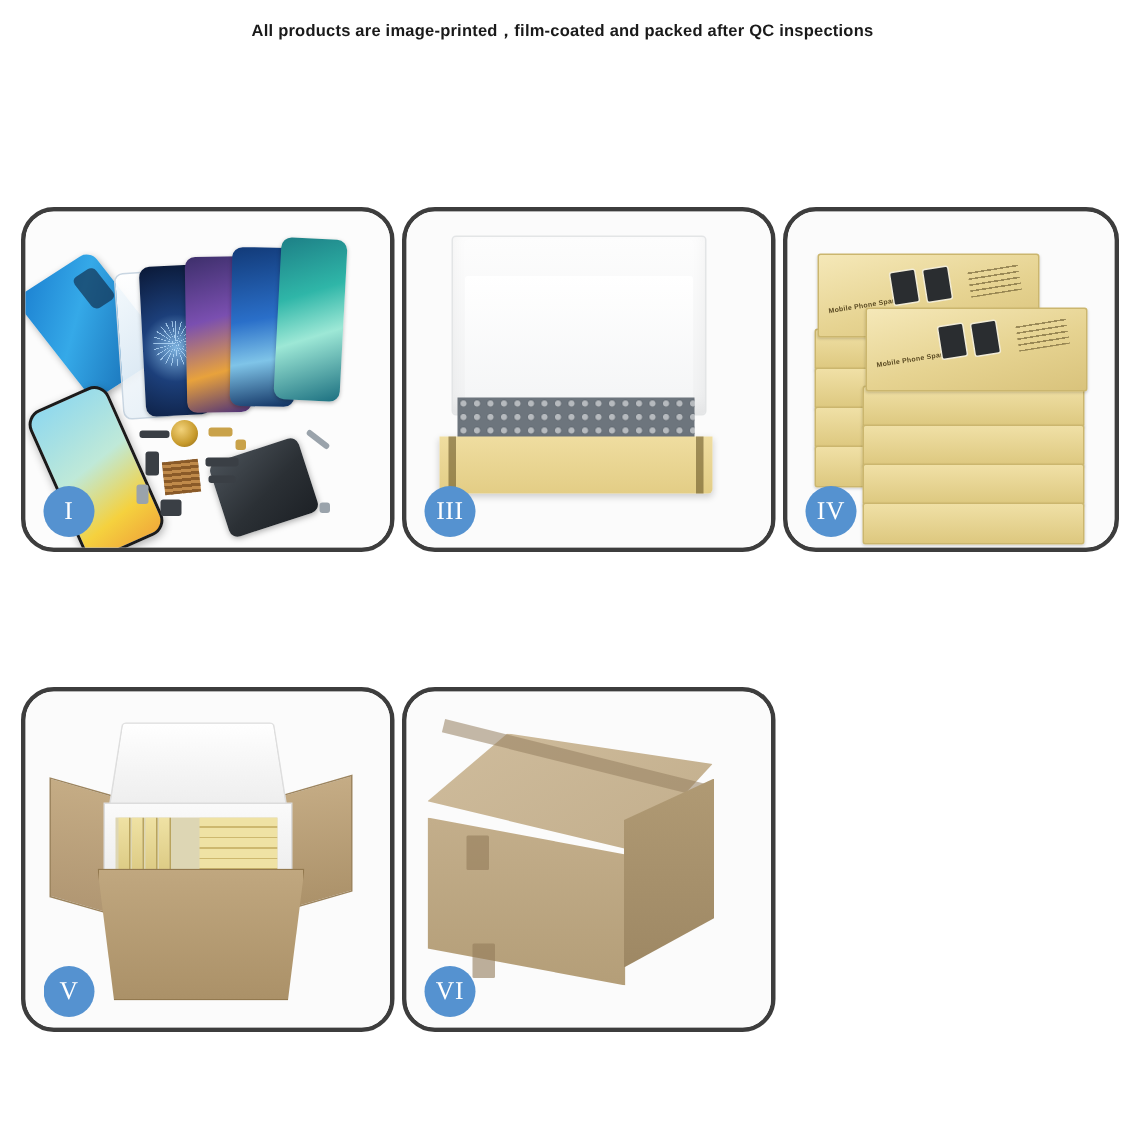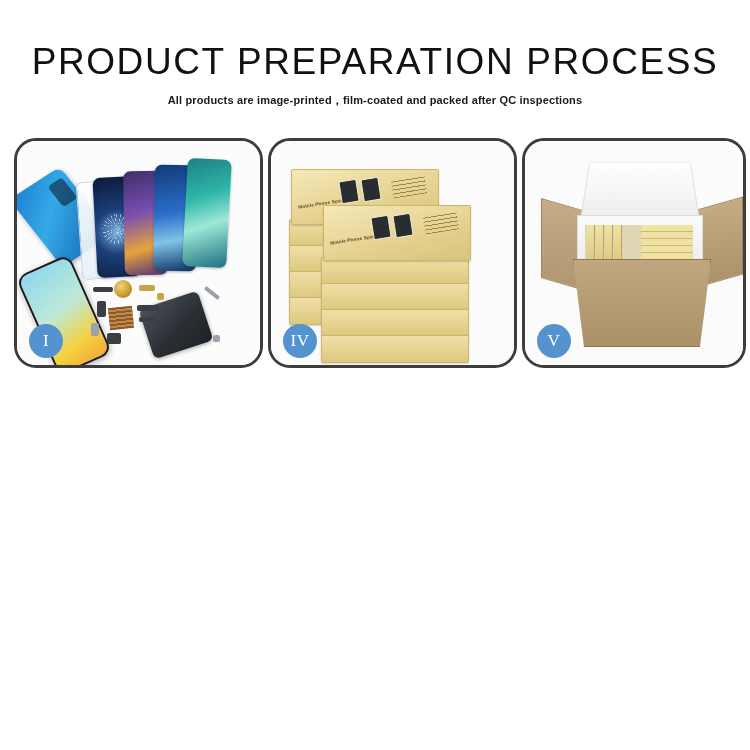--- a/index.html
+++ b/index.html
@@ -409,21 +409,20 @@
     position: absolute;
     width: 15px; height: 23px;
     background: rgba(146,124,90,.6);
     border-radius: 1px;
   }
 </style>
 </head>
 <body>
 
 <div class="header">
-  <h1 class="title">PRODUCT PREPARATION PROCESS</h1>
   <p class="subtitle">All products are image-printed，film-coated and packed after QC inspections</p>
 </div>
 
 <div class="grid">
 
   <div class="panel p1">
     <div class="stage">
       <div class="ph-blue"></div>
       <div class="glassfilm"></div>
       <div class="ph ph-d"></div>
@@ -442,20 +441,28 @@
       <div class="prt light" style="left:74px;top:182px;width:8px;height:13px;"></div>
       <div class="prt" style="left:90px;top:192px;width:14px;height:11px;"></div>
       <div class="prt gold" style="left:140px;top:152px;width:7px;height:7px;"></div>
       <div class="prt light" style="left:186px;top:150px;width:18px;height:4px;transform:rotate(38deg);"></div>
       <div class="prt light" style="left:196px;top:194px;width:7px;height:7px;"></div>
     </div>
     <div class="badge">I</div>
   </div>
 
 
+  <div class="panel p3">
+    <div class="stage">
+      <div class="fbox-lid"></div>
+      <div class="fbox-fill"></div>
+      <div class="fbox-front"></div>
+    </div>
+    <div class="badge">III</div>
+  </div>
 
   <div class="panel p4">
     <div class="stage">
       <div class="stack">
         <div class="sbox" style="left:0px;top:58px;"></div>
         <div class="sbox" style="left:0px;top:84px;"></div>
         <div class="sbox" style="left:0px;top:110px;"></div>
         <div class="sbox" style="left:0px;top:136px;"></div>
         <div class="sbox top" style="left:2px;top:8px;">
           <div class="slabel" style="left:6px;top:30px;">Mobile Phone Spare Parts</div>
@@ -489,14 +496,25 @@
         <div class="ybar" style="left:11px;"></div>
         <div class="ybar" style="left:20px;"></div>
         <div class="ybar" style="left:29px;"></div>
         <div class="ystack"></div>
       </div>
       <div class="carton-body"></div>
     </div>
     <div class="badge">V</div>
   </div>
 
+  <div class="panel p6">
+    <div class="stage">
+      <div class="ct-top"></div>
+      <div class="ct-seam"></div>
+      <div class="ct-left"></div>
+      <div class="ct-right"></div>
+      <div class="ct-tab" style="left:40px;top:96px;"></div>
+      <div class="ct-tab" style="left:44px;top:168px;"></div>
+    </div>
+    <div class="badge">VI</div>
+  </div>
 
 </div>
 
 </body></html>

